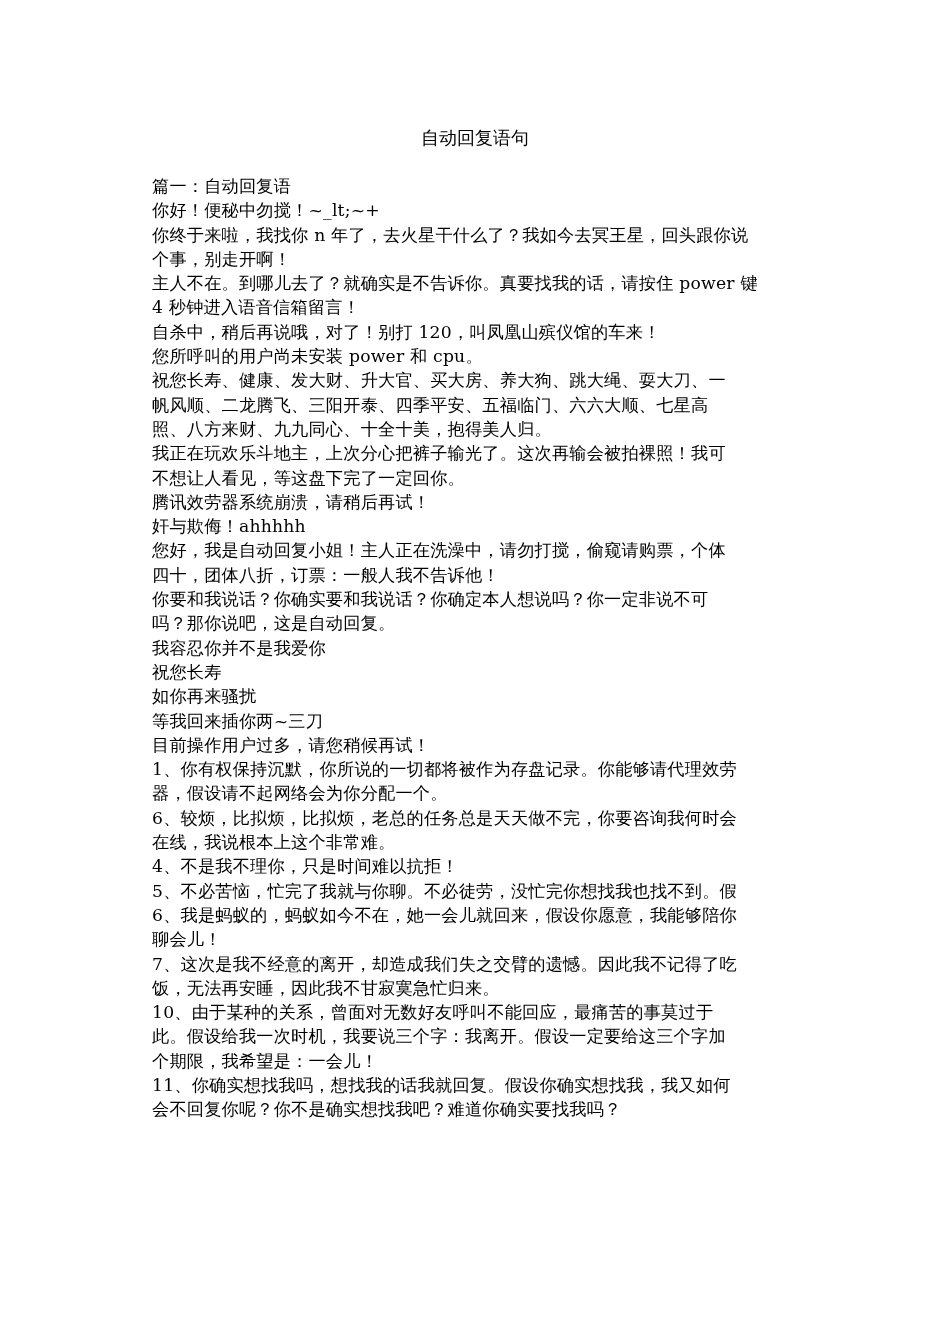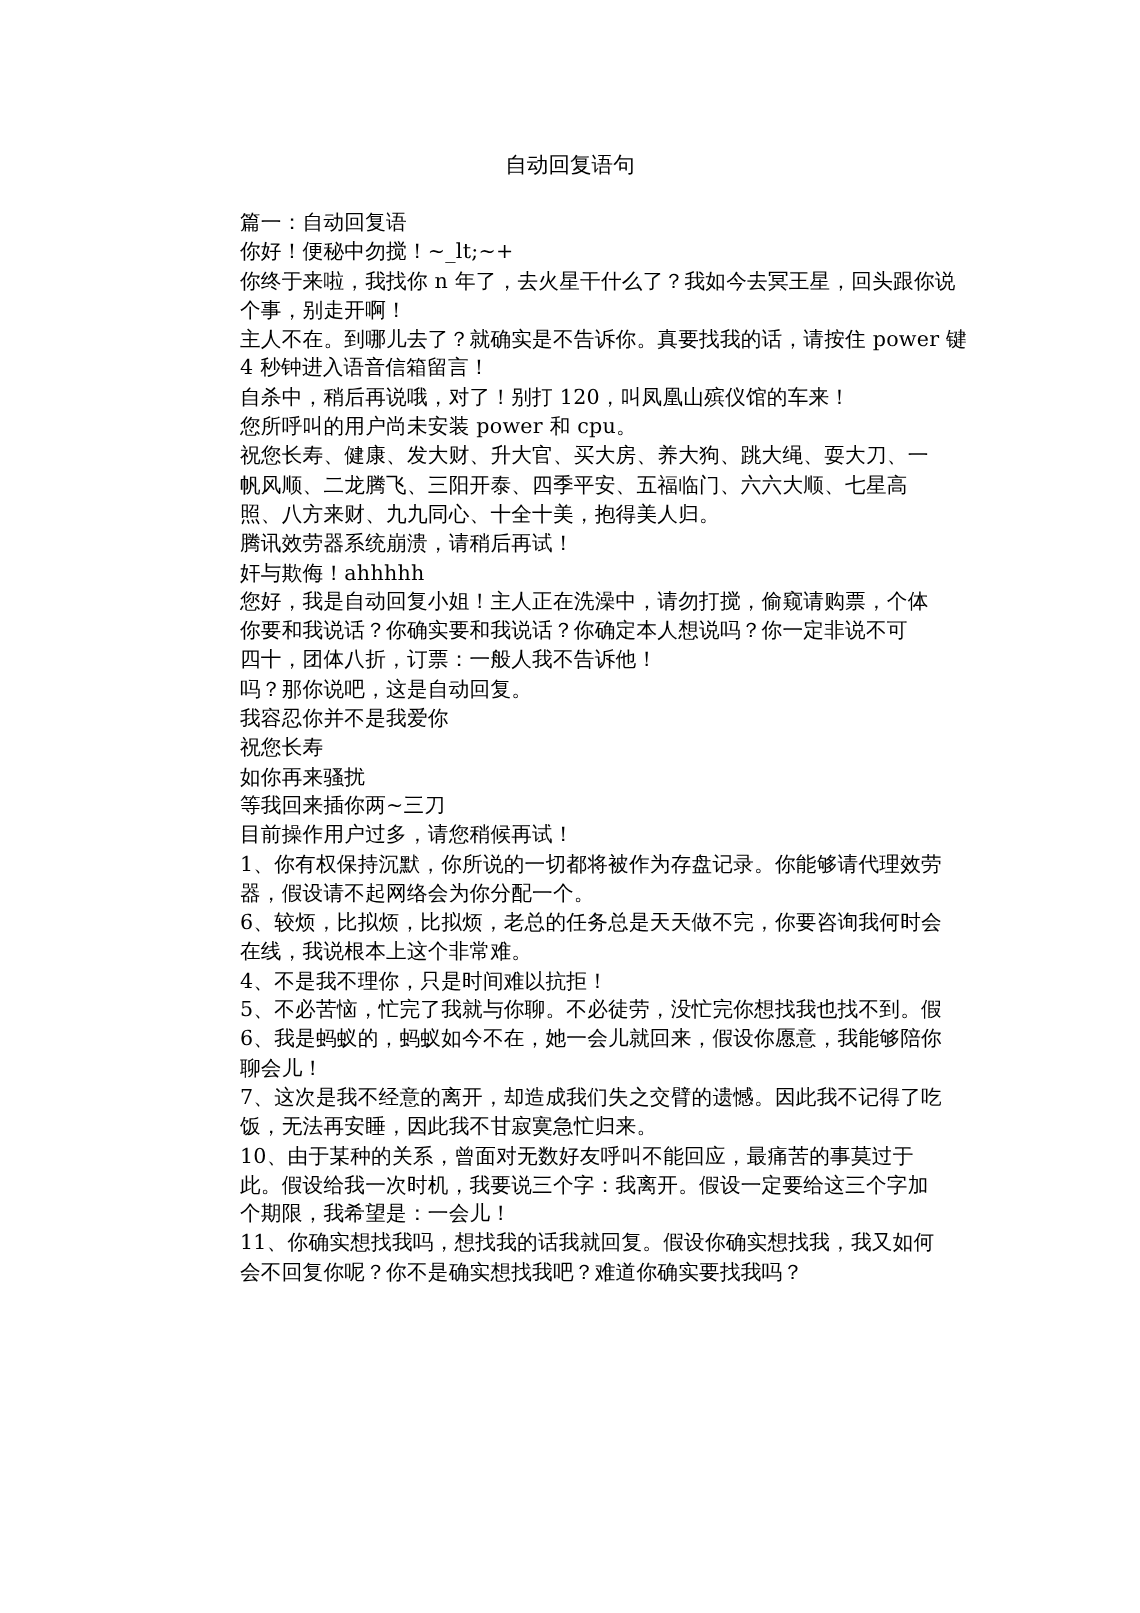--- a/index.html
+++ b/index.html
@@ -2,45 +2,47 @@
 <html><head>
 <meta charset="utf-8">
 <style>
   html, body { margin: 0; padding: 0; background: #ffffff; }
   body { width: 950px; height: 1344px; position: relative; overflow: hidden;
          font-family: "DejaVu Serif", "Liberation Serif", serif; color: #000; }
   .page { position: absolute; left: 0; top: 0; width: 950px; height: 1344px; background: #fff; }
   .title { position: absolute; top: 126px; left: 0; width: 950px; text-align: center;
            font-size: 18px; line-height: 24px; }
   .body { position: absolute; top: 174px; left: 152px; width: 650px;
-          font-size: 17.2px; line-height: 24.3px; letter-spacing: 0.2px; margin-left: 48px; }
+          font-size: 17.2px; line-height: 24.3px; letter-spacing: 0.2px; }
   .line { white-space: nowrap; height: 24.3px; }
 </style>
 </head>
 <body>
 
 <div class="page">
   <div class="title">自动回复语句</div>
   <div class="body" id="doc-body">
       <div class="line">篇一：自动回复语</div>
       <div class="line">你好！便秘中勿搅！~_lt;~+</div>
       <div class="line">你终于来啦，我找你 n 年了，去火星干什么了？我如今去冥王星，回头跟你说</div>
       <div class="line">个事，别走开啊！</div>
       <div class="line">主人不在。到哪儿去了？就确实是不告诉你。真要找我的话，请按住 power 键</div>
       <div class="line">4 秒钟进入语音信箱留言！</div>
       <div class="line">自杀中，稍后再说哦，对了！别打 120，叫凤凰山殡仪馆的车来！</div>
       <div class="line">您所呼叫的用户尚未安装 power 和 cpu。</div>
       <div class="line">祝您长寿、健康、发大财、升大官、买大房、养大狗、跳大绳、耍大刀、一</div>
       <div class="line">帆风顺、二龙腾飞、三阳开泰、四季平安、五福临门、六六大顺、七星高</div>
       <div class="line">照、八方来财、九九同心、十全十美，抱得美人归。</div>
+      <div class="line">我正在玩欢乐斗地主，上次分心把裤子输光了。这次再输会被拍裸照！我可</div>
+      <div class="line">不想让人看见，等这盘下完了一定回你。</div>
       <div class="line">腾讯效劳器系统崩溃，请稍后再试！</div>
       <div class="line">奸与欺侮！ahhhhh</div>
       <div class="line">您好，我是自动回复小姐！主人正在洗澡中，请勿打搅，偷窥请购票，个体</div>
+      <div class="line">四十，团体八折，订票：一般人我不告诉他！</div>
       <div class="line">你要和我说话？你确实要和我说话？你确定本人想说吗？你一定非说不可</div>
-      <div class="line">四十，团体八折，订票：一般人我不告诉他！</div>
       <div class="line">吗？那你说吧，这是自动回复。</div>
       <div class="line">我容忍你并不是我爱你</div>
       <div class="line">祝您长寿</div>
       <div class="line">如你再来骚扰</div>
       <div class="line">等我回来插你两~三刀</div>
       <div class="line">目前操作用户过多，请您稍候再试！</div>
       <div class="line">1、你有权保持沉默，你所说的一切都将被作为存盘记录。你能够请代理效劳</div>
       <div class="line">器，假设请不起网络会为你分配一个。</div>
       <div class="line">6、较烦，比拟烦，比拟烦，老总的任务总是天天做不完，你要咨询我何时会</div>
       <div class="line">在线，我说根本上这个非常难。</div>

